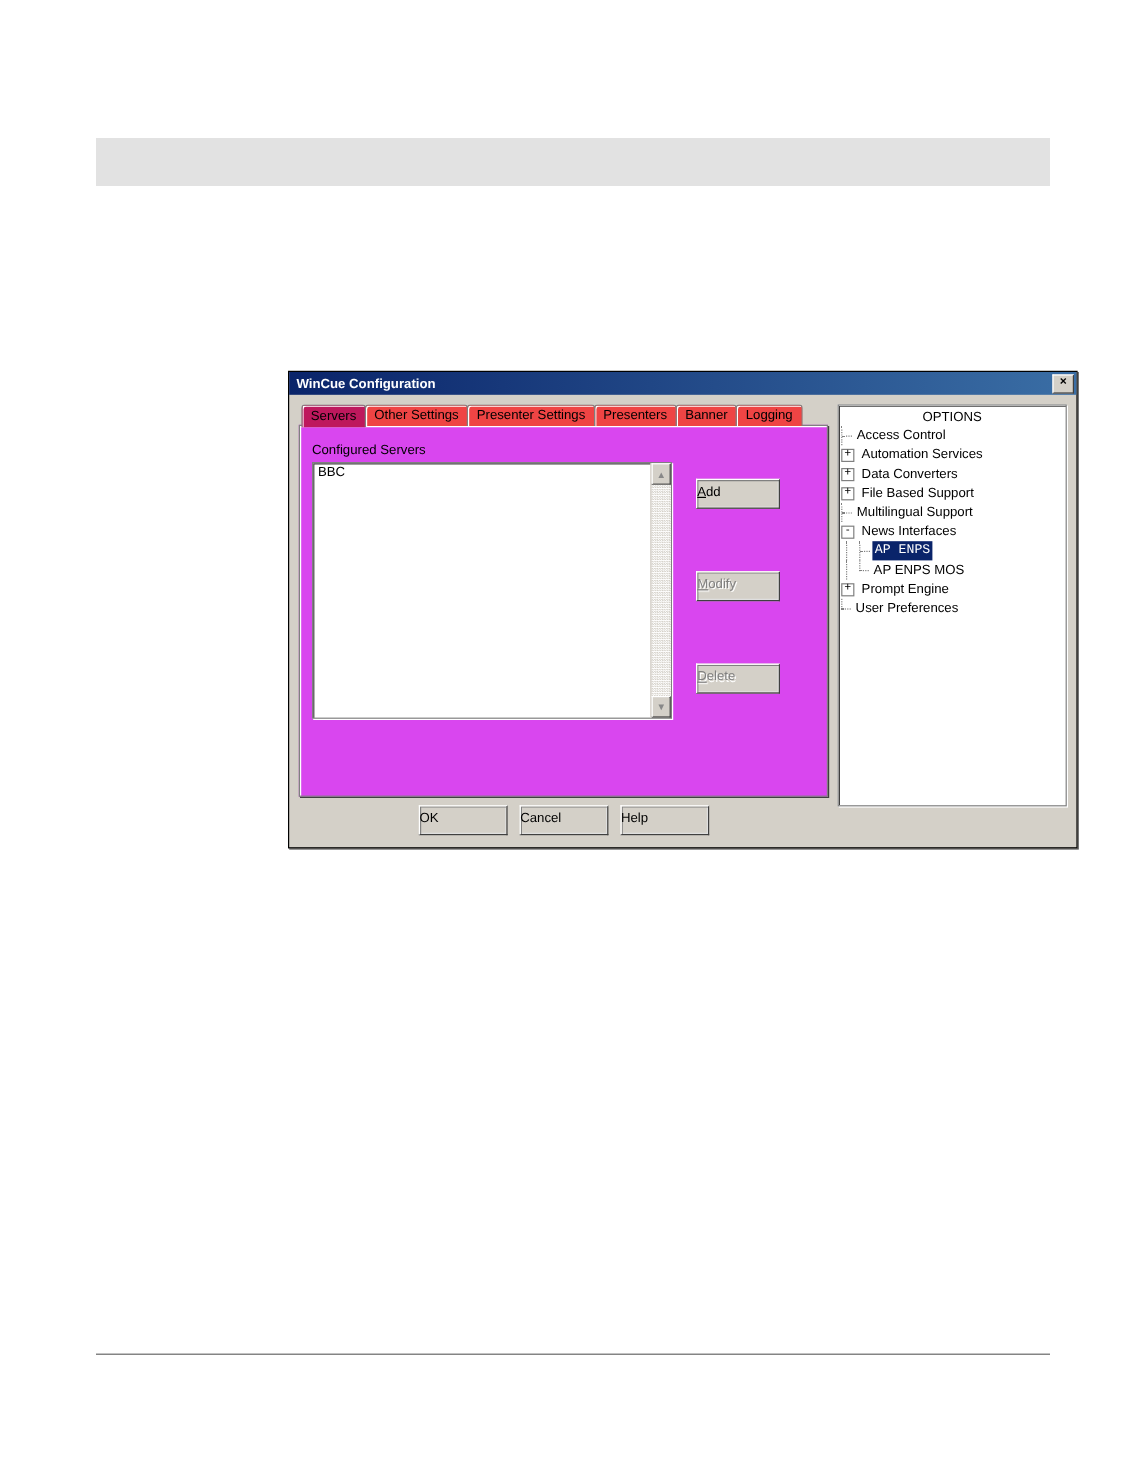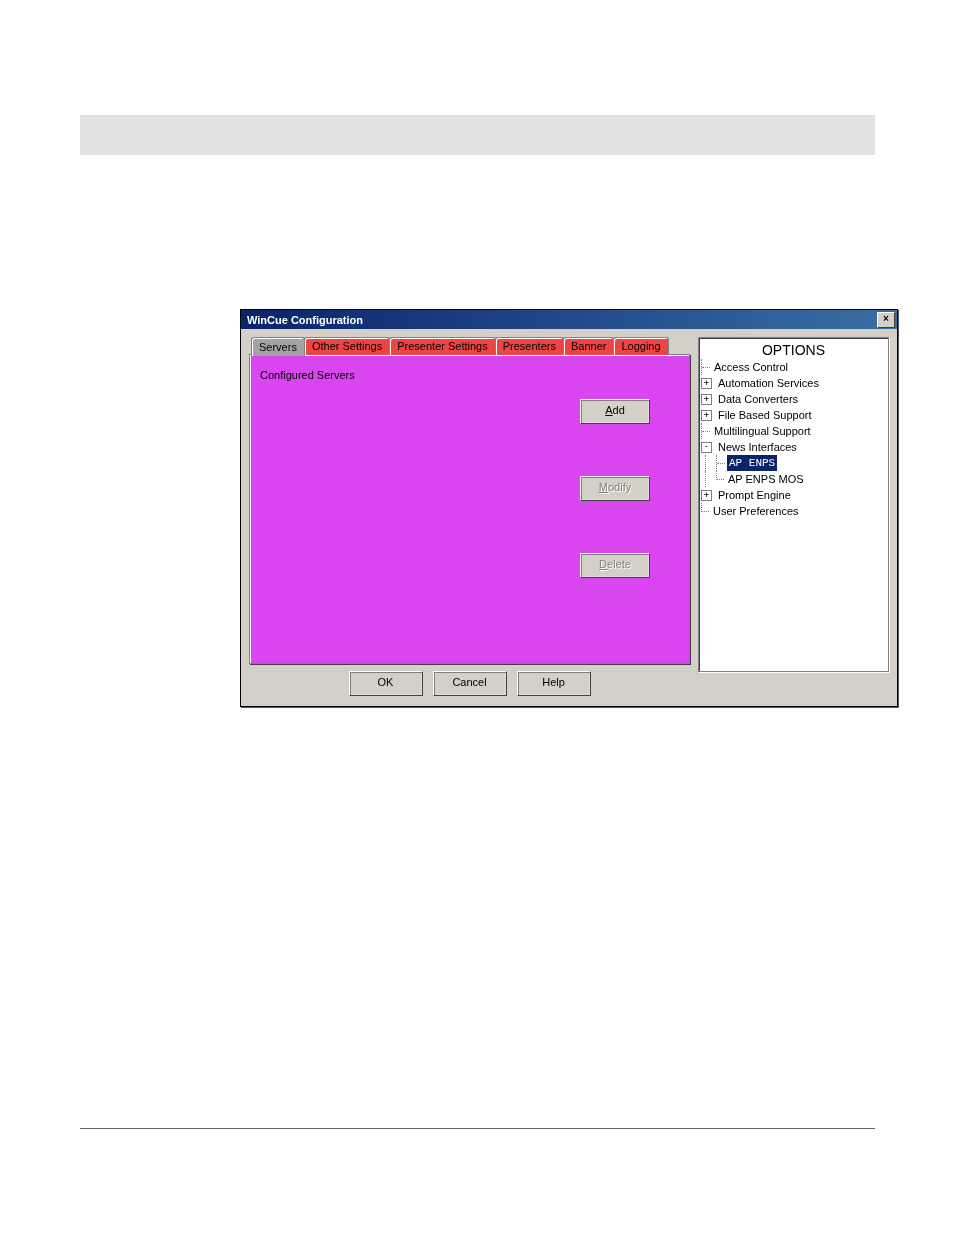--- a/index.html
+++ b/index.html
@@ -85,21 +85,21 @@
     border-top-left-radius: 3px;
     border-top-right-radius: 3px;
     padding: 2px 7px 3px 7px;
     font-size: 11px;
     margin-right: -1px;
     position: relative;
     color: #000;
     box-shadow: inset 1px 1px 0 #fff;
   }
   .tab.active {
-    background: #a3a3a3;
+    background: #be185d;
     z-index: 3;
     padding-top: 3px;
     margin-bottom: -1px;
     box-shadow: inset 1px 1px 0 #fff;
   }
   .tabpanel {
     position: relative;
     border: 1px solid #808080;
     box-shadow: inset 1px 1px 0 #fff, 1px 1px 0 #404040;
     background: #d946ef;
@@ -163,21 +163,21 @@
     gap: 52px;
   }
   .btn {
     height: 23px;
     background: #d4d0c8;
     border: 1px solid #fff;
     border-right-color: #404040;
     border-bottom-color: #404040;
     box-shadow: 1px 1px 0 #808080 inset, -1px -1px 0 #dfdfdf inset;
     font-size: 11px;
-    text-align: center;
+    text-align: left;
     line-height: 21px;
     color: #000;
   }
   .btn u { text-decoration: underline; }
   .btn.disabled { color: #808080; text-shadow: 1px 1px 0 #fff; }
   .bottom-buttons {
     display: flex;
     justify-content: center;
     gap: 10px;
     padding: 6px 0 0 0;
@@ -190,21 +190,21 @@
     width: 185px;
     background: #fff;
     border: 1px solid #808080;
     box-shadow: inset 1px 1px 0 #404040, 1px 1px 0 #fff;
     padding: 4px 2px;
     height: 325px;
     overflow: hidden;
   }
   .tree-title {
     text-align: center;
-    font-size: 14px;
+    font-size: 11px;
     padding: 0 0 1px 0;
   }
   .tree {
     font-size: 11px;
     line-height: 16px;
   }
   .tree-node {
     display: flex;
     align-items: center;
     white-space: nowrap;
@@ -277,20 +277,34 @@
         <div class="tab"><span>Other Settings</span></div>
         <div class="tab"><span>Presenter Settings</span></div>
         <div class="tab"><span>Presenters</span></div>
         <div class="tab"><span>Banner</span></div>
         <div class="tab"><span>Logging</span></div>
       </div>
 
       <div class="tabpanel">
         <div class="cfg-label">Configured Servers</div>
 
+        <div class="listbox-wrap">
+          <div class="listbox">
+            <div class="list-item"><span>BBC</span></div>
+          </div>
+          <div class="scrollbar">
+            <div class="scroll-btn">
+                <span>▲</span>
+              </div>
+            <div class="scroll-track"></div>
+            <div class="scroll-btn">
+                <span>▼</span>
+              </div>
+          </div>
+        </div>
 
         <div class="side-buttons">
           <div class="btn"><u>A</u><span>dd</span></div>
           <div class="btn disabled"><u>M</u><span>odify</span></div>
           <div class="btn disabled"><u>D</u><span>elete</span></div>
         </div>
       </div>
 
       <div class="bottom-buttons left-bottom-wrap">
         <div class="btn"><span>OK</span></div>

